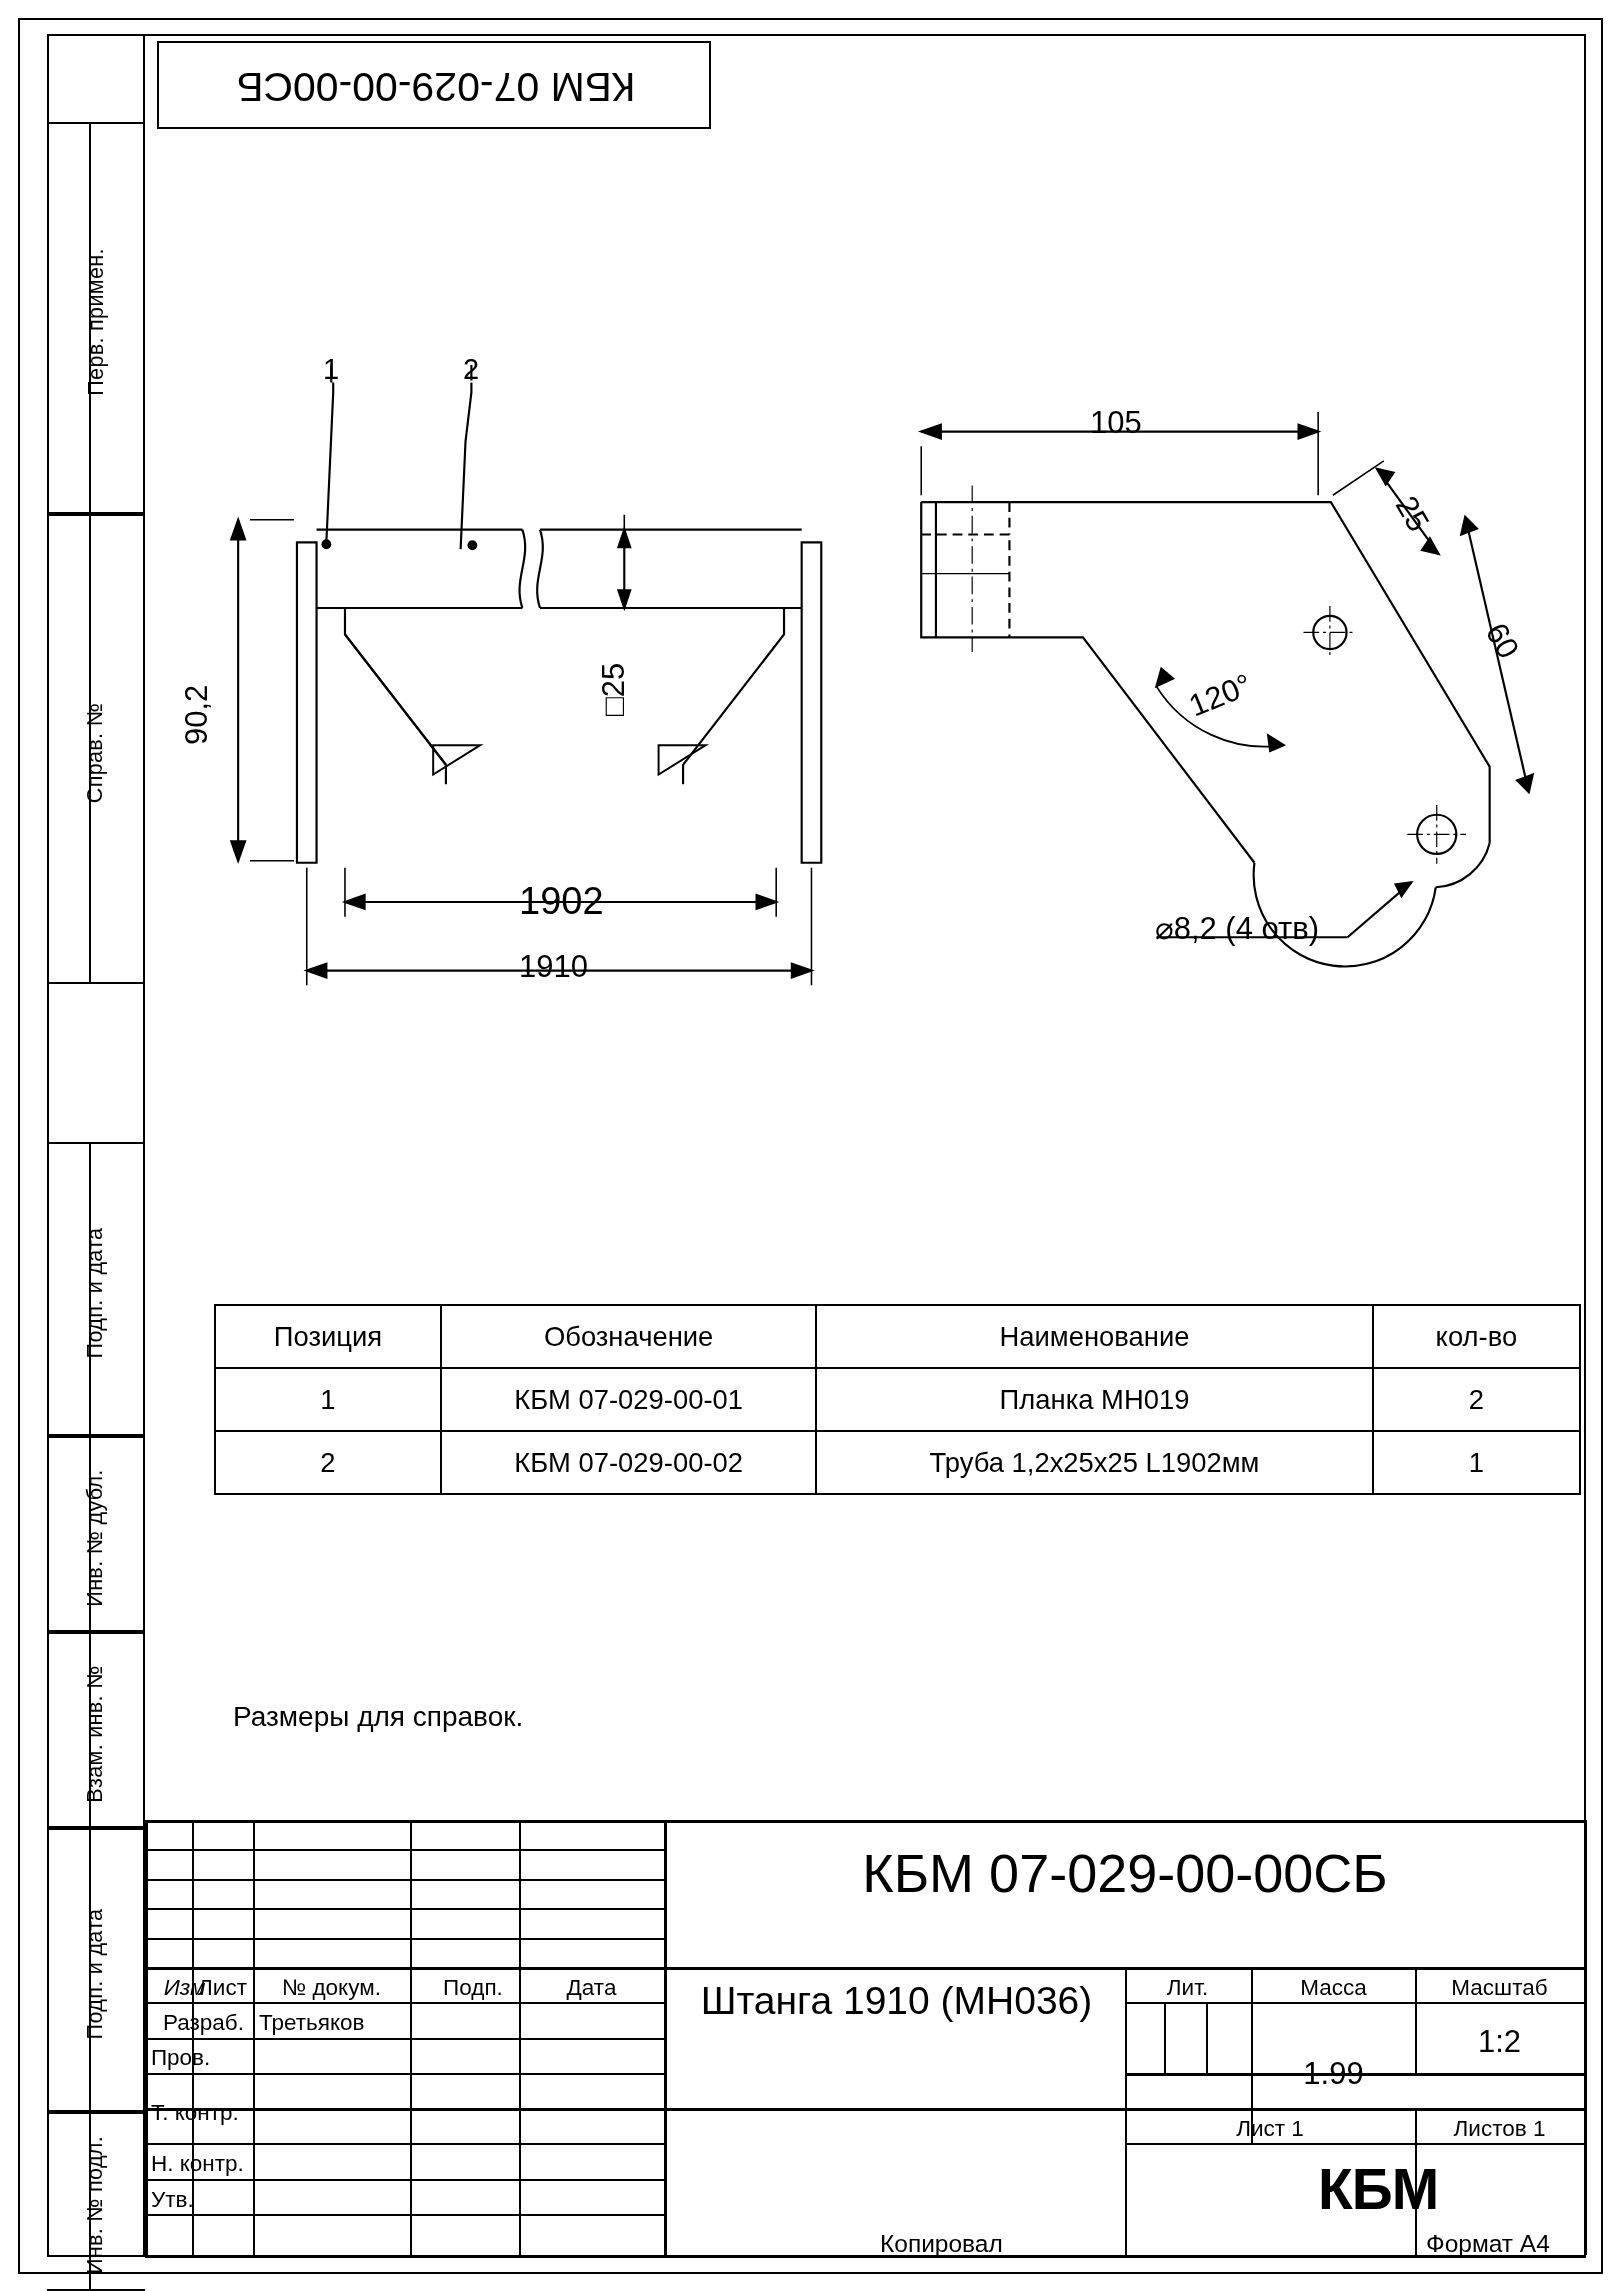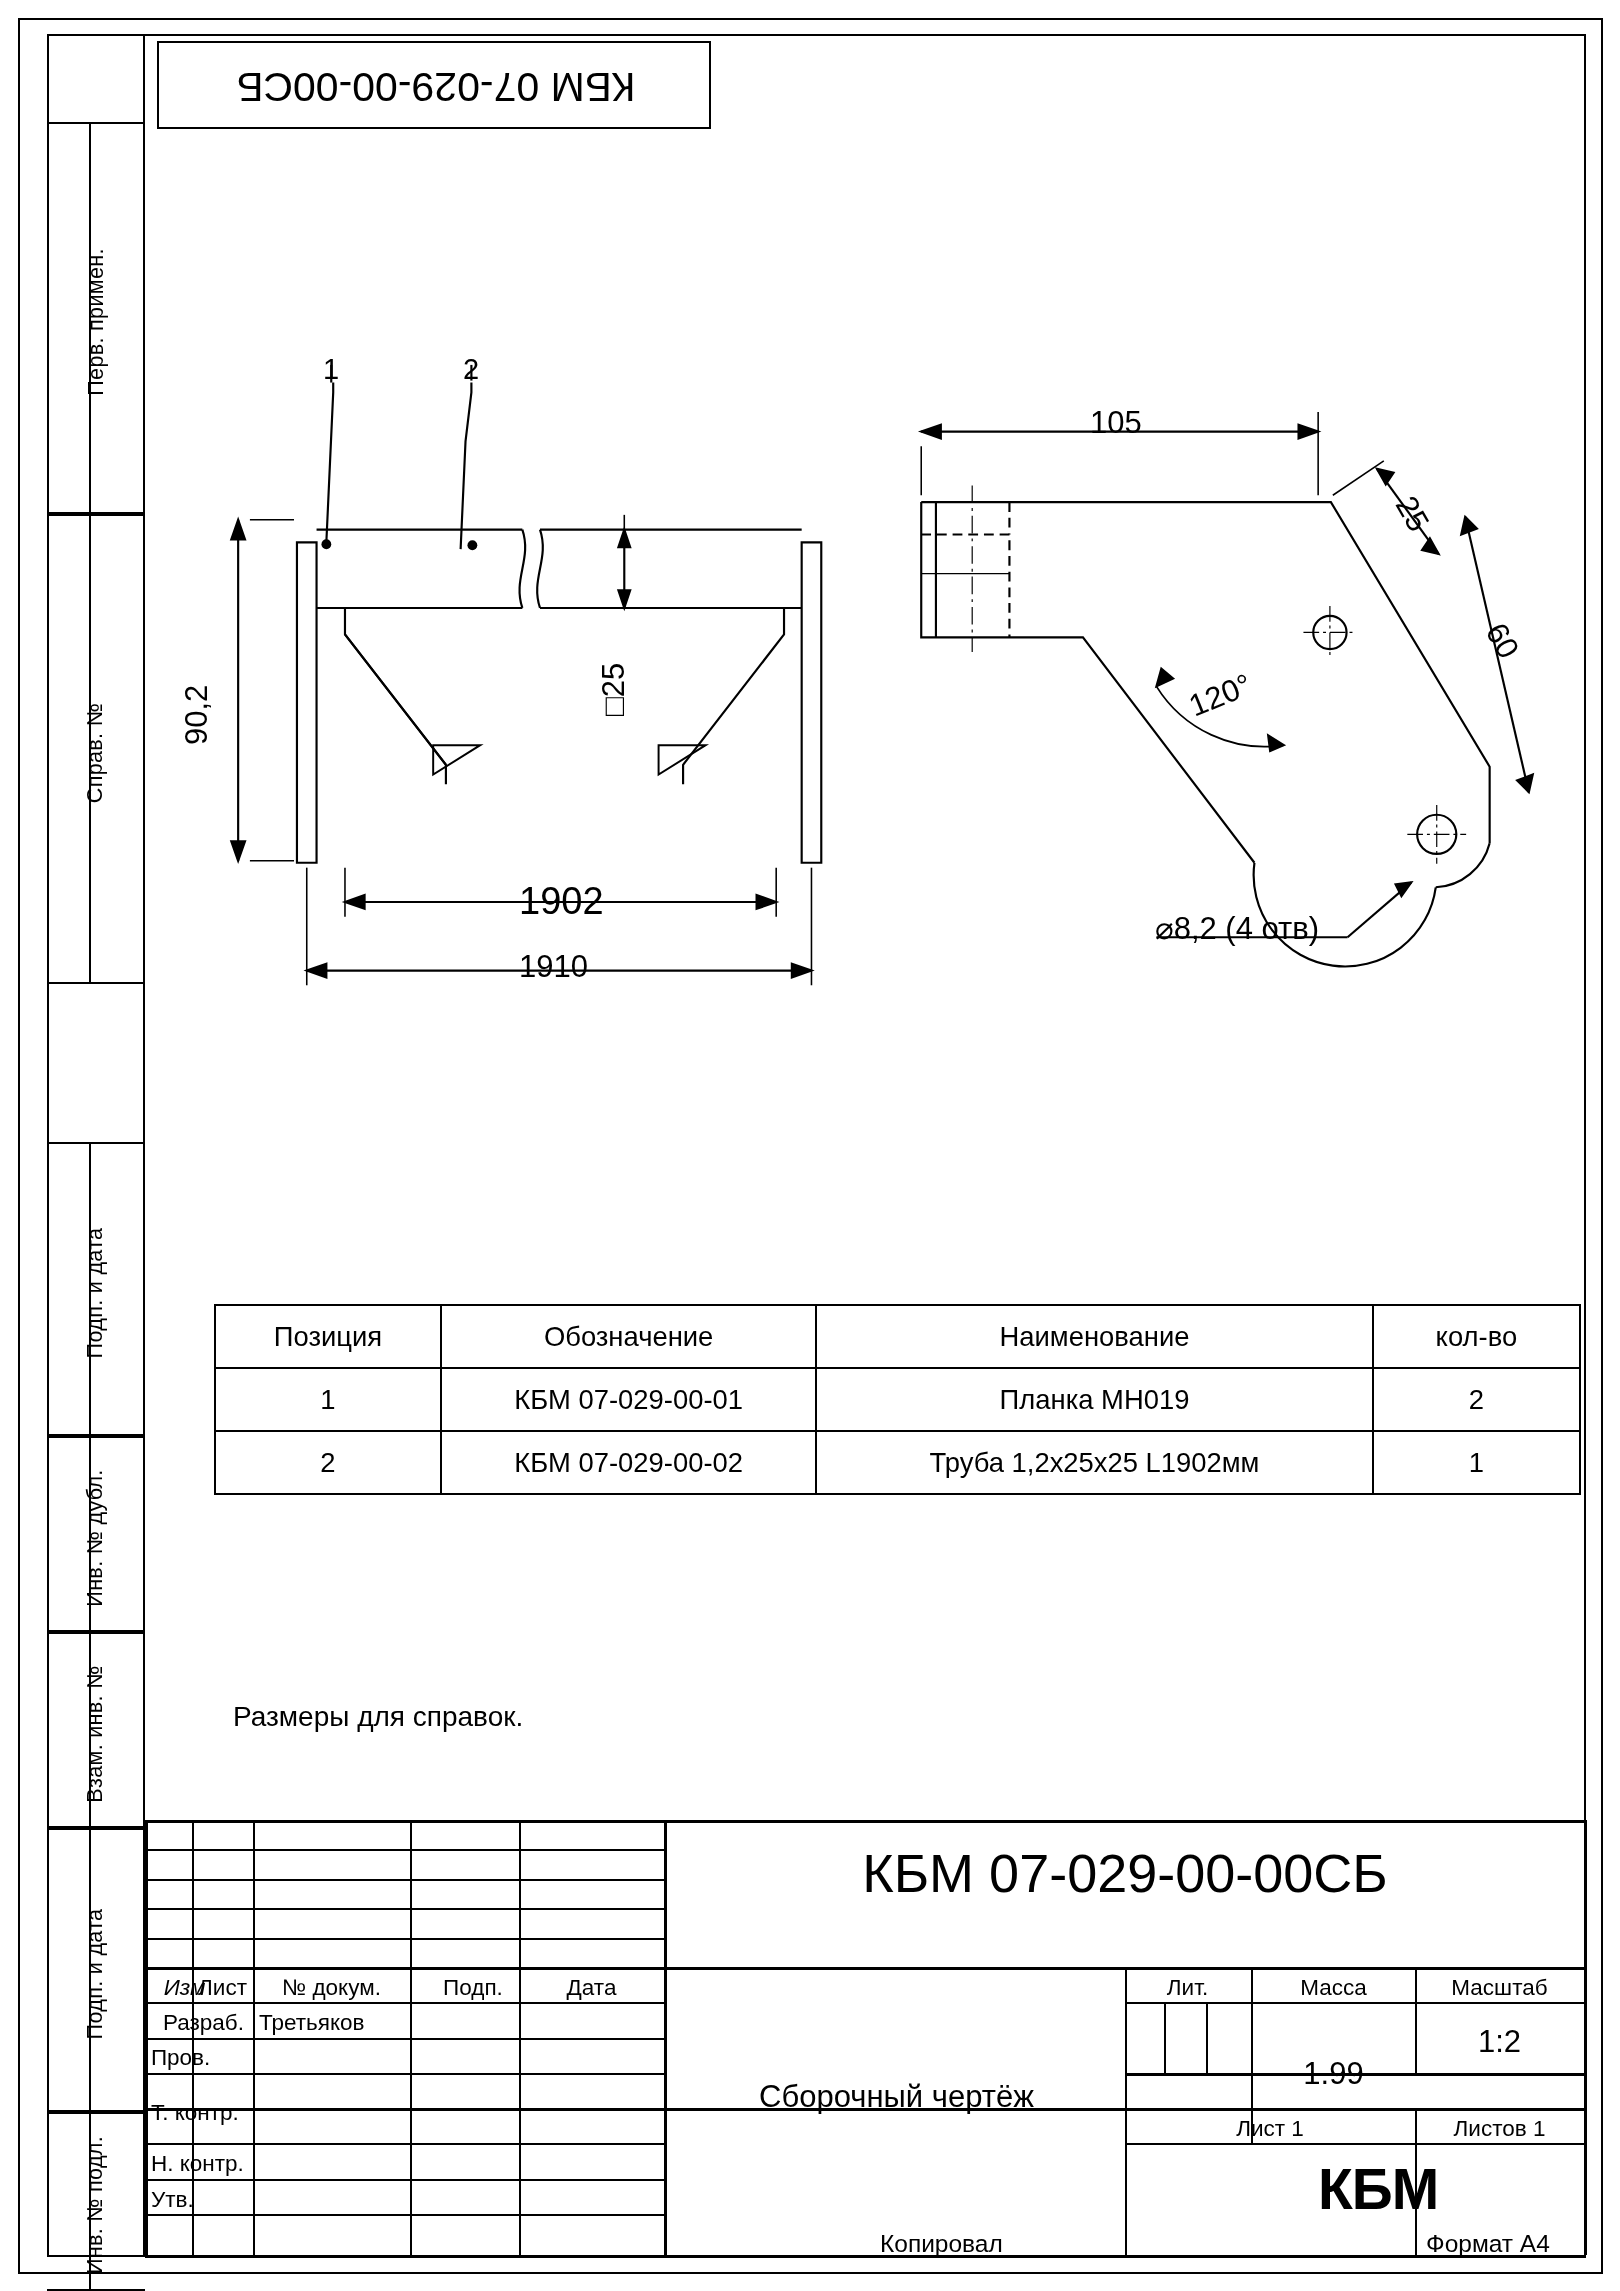--- a/index.html
+++ b/index.html
@@ -400,21 +400,21 @@
 
     <div class="ln v" style="left:980px;top:147px;height:288px;"></div>
     <div class="ln v" style="left:1106px;top:147px;height:176px;"></div>
     <div class="ln v" style="left:1270px;top:147px;height:106px;"></div>
     <div class="ln v" style="left:1270px;top:288px;height:147px;"></div>
     <div class="ln v" style="left:1019px;top:182px;height:71px;"></div>
     <div class="ln v" style="left:1061px;top:182px;height:71px;"></div>
 
     <div class="tbc c" style="left:529px;top:21.6px;width:902px;font-size:54px;">КБМ 07-029-00-00СБ</div>
 
-    <div class="tbc c" style="left:523px;top:259px;width:457px;font-size:31px;">Сборочный чертёж</div>
+    <div class="tbc c" style="left:523px;top:159px;width:457px;font-size:39px;">Штанга 1910 (МН036)</div>
 
     <div class="tbc c" style="left:16px;top:155px;width:47px;font-style:italic;">Изм</div>
     <div class="tbc c" style="left:47px;top:155px;width:61px;">Лист</div>
     <div class="tbc c" style="left:108px;top:155px;width:157px;">№ докум.</div>
     <div class="tbc c" style="left:265px;top:155px;width:126px;text-align:center;">Подп.</div>
     <div class="tbc c" style="left:374px;top:155px;width:145px;">Дата</div>
 
     <div class="tbc" style="left:18px;top:190px;">Разраб.</div>
     <div class="tbc" style="left:114px;top:190px;">Третьяков</div>
     <div class="tbc" style="left:5.9px;top:225px;">Пров.</div>

